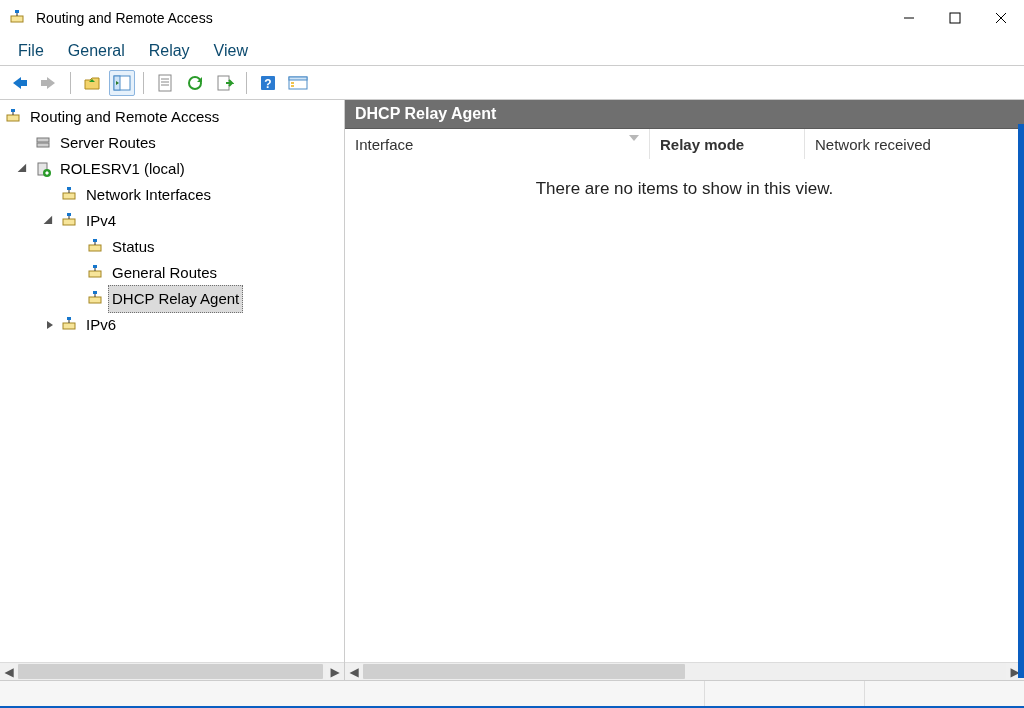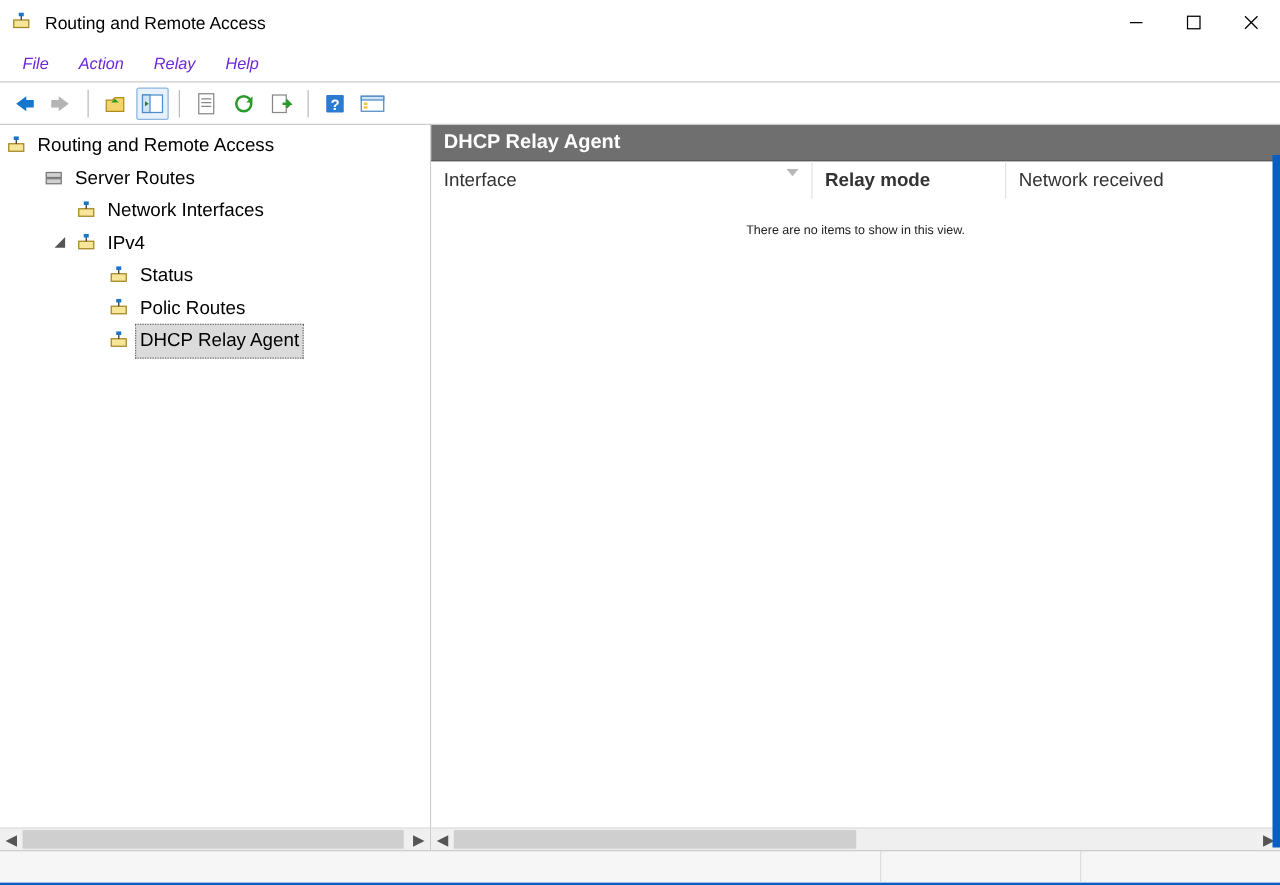--- a/index.html
+++ b/index.html
@@ -40,23 +40,22 @@
   .menubar {
     height: 30px;
     display: flex;
     align-items: center;
     padding: 0 8px;
     gap: 4px;
     border-bottom: 1px solid #ccc;
   }
   .menuitem {
     padding: 4px 10px;
-    font-size: 13px;
-    color: #6d28d9;
-    font-style: italic;
+    font-size: 16px;
+    color: #0c4a6e;
   }
   
   .toolbar {
     height: 34px;
     display: flex;
     align-items: center;
     padding: 2px 6px;
     gap: 4px;
     border-bottom: 1px solid #ccc;
   }
@@ -177,21 +176,21 @@
     position: absolute;
     right: 10px;
     top: 6px;
   }
   .listbody {
     flex: 1;
     display: flex;
     align-items: flex-start;
     justify-content: center;
     padding-top: 20px;
-    font-size: 10px;
+    font-size: 17px;
     color: #222;
   }
   
   .hscroll {
     height: 18px;
     display: flex;
     align-items: center;
     background: #f0f0f0;
     border-top: 1px solid #dcdcdc;
   }
@@ -260,23 +259,23 @@
   <div class="winbtn">
     <svg width="12" height="12">
         <line x1="1" y1="1" x2="11" y2="11"></line>
         <line x1="11" y1="1" x2="1" y2="11"></line>
       </svg>
   </div>
 </div>
 
 <div class="menubar">
   <div class="menuitem">File</div>
-  <div class="menuitem">Action</div>
+  <div class="menuitem">General</div>
   <div class="menuitem">Relay</div>
-  <div class="menuitem">Help</div>
+  <div class="menuitem">View</div>
 </div>
 
 <div class="toolbar">
   <div class="toolbtn">
     <svg width="20" height="16" viewBox="0 0 20 16">
         <path d="M12 2 L4 8 L12 14 L12 11 L18 11 L18 5 L12 5 Z" fill="#1676cc"></path>
       </svg>
   </div>
   <div class="toolbtn" style="opacity:.55">
     <svg width="20" height="16" viewBox="0 0 20 16">
@@ -351,20 +350,31 @@
       </div>
       <div class="treerow" style="padding-left:34px">
         <span class="ticon">
           <svg width="16" height="16" viewBox="0 0 16 16">
               <rect x="2" y="3" width="12" height="4" fill="#d0d0d0" stroke="#777"></rect>
               <rect x="2" y="8" width="12" height="4" fill="#d0d0d0" stroke="#777"></rect>
             </svg>
         </span>
         <span class="label">Server Routes</span>
       </div>
+      <div class="treerow" style="padding-left:16px">
+        <span class="exp open"></span>
+        <span class="ticon">
+          <svg width="16" height="16" viewBox="0 0 16 16">
+              <rect x="3" y="2" width="9" height="12" fill="#e6e6e6" stroke="#777"></rect>
+              <circle cx="12" cy="12" r="4" fill="#2a9b2a"></circle>
+              <path d="M10 12 L12 10 L14 12 L12 14 Z" fill="#fff"></path>
+            </svg>
+        </span>
+        <span class="label">ROLESRV1 (local)</span>
+      </div>
       <div class="treerow" style="padding-left:60px">
         <span class="ticon">
           <svg width="16" height="16" viewBox="0 0 16 16">
               <rect x="2" y="6" width="12" height="6" fill="#f7e59a" stroke="#a48522"></rect>
               <line x1="8" y1="2" x2="8" y2="6" stroke="#333"></line>
               <rect x="6" y="0" width="4" height="3" fill="#1676cc"></rect>
             </svg>
         </span>
         <span class="label">Network Interfaces</span>
       </div>
@@ -390,31 +400,42 @@
         <span class="label">Status</span>
       </div>
       <div class="treerow" style="padding-left:86px">
         <span class="ticon">
           <svg width="16" height="16" viewBox="0 0 16 16">
               <rect x="2" y="6" width="12" height="6" fill="#f7e59a" stroke="#a48522"></rect>
               <line x1="8" y1="2" x2="8" y2="6" stroke="#333"></line>
               <rect x="6" y="0" width="4" height="3" fill="#1676cc"></rect>
             </svg>
         </span>
-        <span class="label">Polic Routes</span>
+        <span class="label">General Routes</span>
       </div>
       <div class="treerow" style="padding-left:86px">
         <span class="ticon">
           <svg width="16" height="16" viewBox="0 0 16 16">
               <rect x="2" y="6" width="12" height="6" fill="#f7e59a" stroke="#a48522"></rect>
               <line x1="8" y1="2" x2="8" y2="6" stroke="#333"></line>
               <rect x="6" y="0" width="4" height="3" fill="#1676cc"></rect>
             </svg>
         </span>
         <span class="label selected">DHCP Relay Agent</span>
+      </div>
+      <div class="treerow" style="padding-left:42px">
+        <span class="exp closed"></span>
+        <span class="ticon">
+          <svg width="16" height="16" viewBox="0 0 16 16">
+              <rect x="2" y="6" width="12" height="6" fill="#f7e59a" stroke="#a48522"></rect>
+              <line x1="8" y1="2" x2="8" y2="6" stroke="#333"></line>
+              <rect x="6" y="0" width="4" height="3" fill="#1676cc"></rect>
+            </svg>
+        </span>
+        <span class="label">IPv6</span>
       </div>
     </div>
     <div class="hscroll">
       <div class="hsbtn">◀</div>
       <div class="hstrack left">
           <div class="hsthumb"></div>
         </div>
       <div class="hsbtn">▶</div>
     </div>
   </div>

